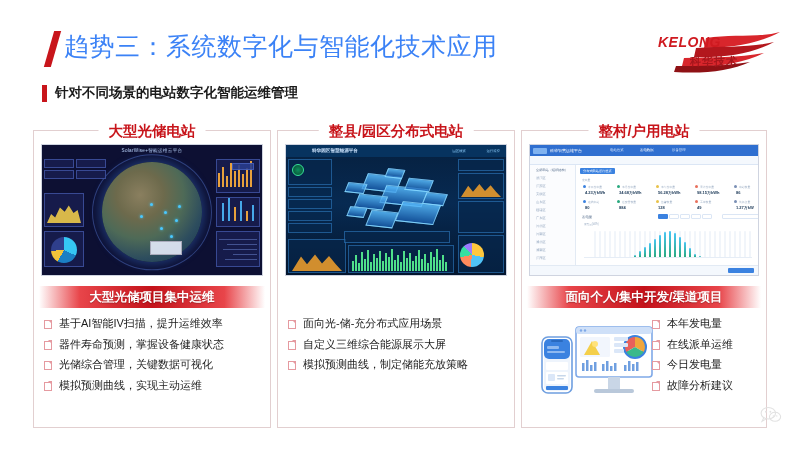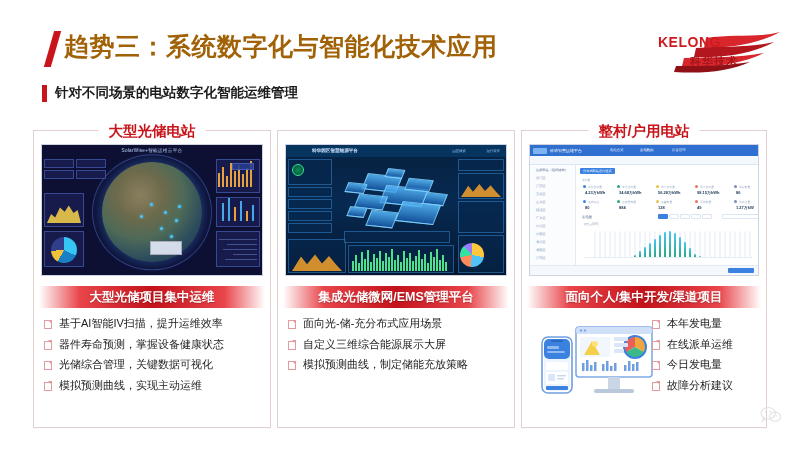--- a/index.html
+++ b/index.html
@@ -13,37 +13,37 @@
   }
 
   
   .header { position:absolute; left:0; top:0; width:800px; height:110px; }
   .slash {
     position:absolute; left:49px; top:31px; width:7px; height:36px;
     background:#c8151b; transform:skewX(-16deg);
   }
   .title {
     position:absolute; left:64px; top:30px;
-    font-size:25px; font-weight:bold; color:#a16207;
+    font-size:25px; font-weight:normal; color:#3b82f6;
     letter-spacing:0.5px; white-space:nowrap;
   }
   .subbar {
     position:absolute; left:42px; top:85px; width:5px; height:17px;
     background:#c8151b;
   }
   .subtitle {
     position:absolute; left:55px; top:84px;
     font-size:13.5px; font-weight:bold; color:#1a1a1a; white-space:nowrap;
   }
 
   
   .logo { position:absolute; right:18px; top:28px; width:128px; height:48px; }
   .logo-text {
     position:absolute; left:4px; top:6px;
-    font-size:14px; font-weight:bold; 
+    font-size:14px; font-weight:bold; font-style:italic;
     color:#cf1a20; letter-spacing:0.5px;
   }
   .logo-cn {
     position:absolute; left:36px; top:26px;
     font-size:11px; font-weight:bold; color:#a6161c; letter-spacing:1px;
   }
   .logo svg { position:absolute; left:0; top:0; }
 
   
   .cards { position:absolute; left:0; top:120px; width:800px; height:300px; }
@@ -274,20 +274,21 @@
         <span class="tx">光储综合管理，关键数据可视化</span>
       </div>
       <div class="bullet">
         <span class="mk"></span>
         <span class="tx">模拟预测曲线，实现主动运维</span>
       </div>
     </div>
   </div>
 
   <div class="card c2">
+    <div class="card-title">整县/园区分布式电站</div>
 
     <div class="shot">
       <div class="dash2">
         <div class="d2-hdr"></div>
         <div class="d2-hdr-t">科华园区智慧能源平台</div>
         <div class="d2-tag" style="right:40px">园区概览</div>
         <div class="d2-tag" style="right:6px">运行监控</div>
 
         <div class="d2-bld" style="left:78px;top:30px;width:36px;height:16px"></div>
         <div class="d2-bld" style="left:96px;top:42px;width:44px;height:18px"></div>
@@ -347,23 +348,20 @@
         <div class="d2-gbar" style="left:141px;bottom:4px;height:8px"></div>
         <div class="d2-gbar" style="left:144px;bottom:4px;height:19px"></div>
         <div class="d2-gbar" style="left:147px;bottom:4px;height:14px"></div>
         <div class="d2-gbar" style="left:150px;bottom:4px;height:22px"></div>
         <div class="d2-gbar" style="left:153px;bottom:4px;height:11px"></div>
         <div class="d2-gbar" style="left:156px;bottom:4px;height:16px"></div>
         <div class="d2-gbar" style="left:159px;bottom:4px;height:9px"></div>
       </div>
     </div>
 
-    <div class="ribbon">
-      <span>集成光储微网/EMS管理平台</span>
-    </div>
 
     <div class="bullets">
       <div class="bullet">
         <span class="mk"></span>
         <span class="tx">面向光-储-充分布式应用场景</span>
       </div>
       <div class="bullet">
         <span class="mk"></span>
         <span class="tx">自定义三维综合能源展示大屏</span>
       </div>

